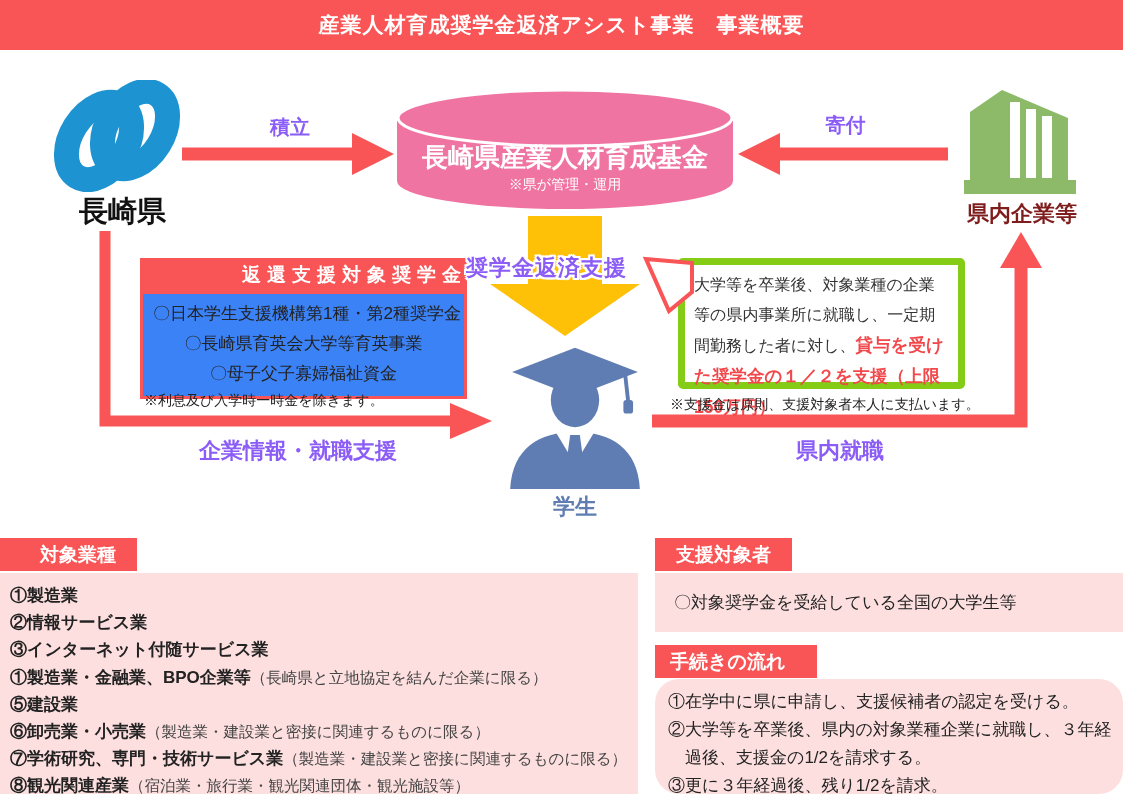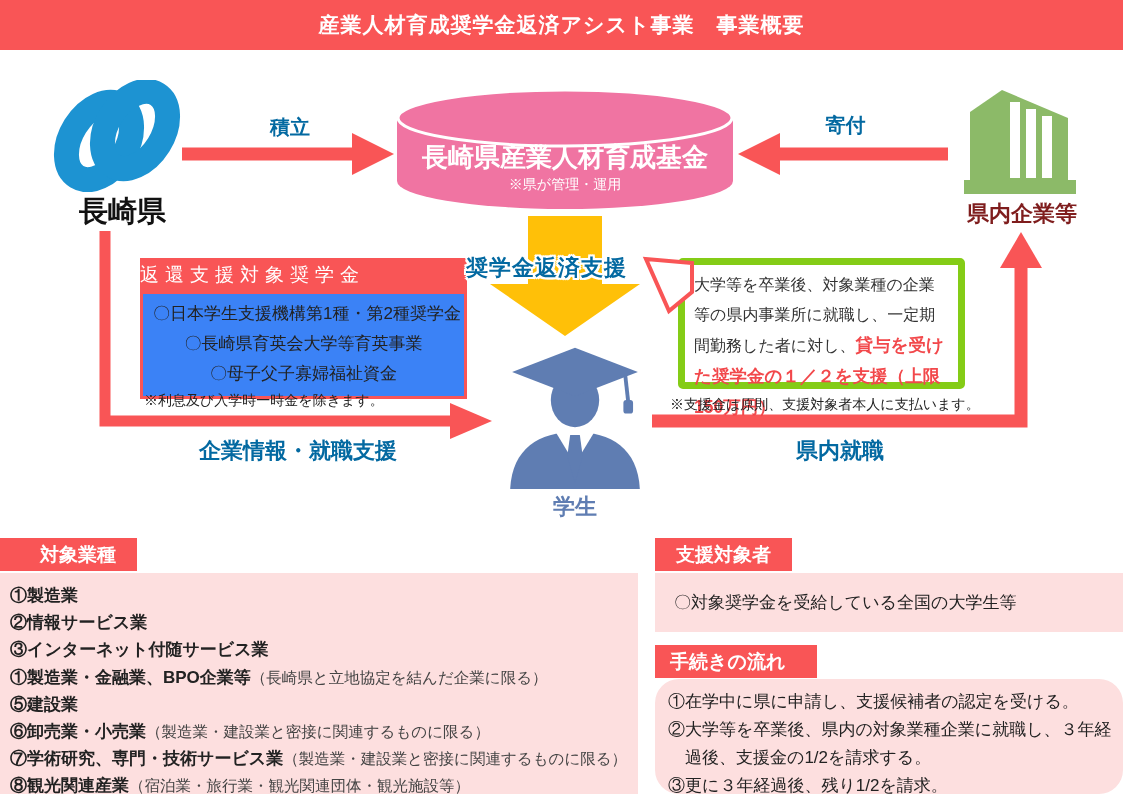--- a/index.html
+++ b/index.html
@@ -29,33 +29,33 @@
                    font-size:22px; font-weight:bold; color:#5F7DB2; z-index:2; }
 
   
   #cylinder { left:395px; top:88px; width:340px; height:125px; z-index:2; }
   #fund-name { left:395px; top:140px; width:340px; text-align:center;
                font-size:26px; font-weight:bold; color:#fff; z-index:3; }
   #fund-note { left:395px; top:176px; width:340px; text-align:center;
                font-size:14px; color:#fff; z-index:3; }
 
   
-  .flow-label { font-weight:bold; color:#0369a1; z-index:3; }
+  .flow-label { font-weight:bold; color:#8b5cf6; z-index:3; }
   #deposit-label  { left:210px; top:114px; width:160px; text-align:center; font-size:20px; }
   #donation-label { left:768px; top:112px; width:155px; text-align:center; font-size:20px; }
   #support-label  { left:466px; top:253px; font-size:22px; letter-spacing:1px;
      text-shadow:-2px -2px 0 #fff, 2px -2px 0 #fff, -2px 2px 0 #fff, 2px 2px 0 #fff,
                  0 -2px 0 #fff, 0 2px 0 #fff, -2px 0 0 #fff, 2px 0 0 #fff; }
   #jobsupport-label { left:182px; top:436px; width:232px; text-align:center; font-size:22px; }
   #employment-label { left:772px; top:436px; width:136px; text-align:center; font-size:22px; }
 
   
   #scholarship-box { left:140px; top:258px; width:327px; z-index:2; }
-  #scholarship-box .hd { background:#F95556; color:#fff; font-size:19px; font-weight:normal;
-                         text-align:left; letter-spacing:6px; line-height:33px; height:33px; }
+  #scholarship-box .hd { background:#F95556; color:#fff; font-size:19px; font-weight:bold;
+                         text-align:right; letter-spacing:6px; line-height:33px; height:33px; }
   #scholarship-box .bd { background:#3b82f6; border:3px solid #F95556; padding:5px 10px 7px 10px;text-align:center; }
   #scholarship-box .bd div { font-size:17px; color:#222; line-height:30px; white-space:nowrap; }
   #scholarship-note { left:144px; top:392px; font-size:14px; color:#222; z-index:2; }
 
   
   #bubble { left:678px; top:258px; width:287px; height:131px; background:#fff;
             border:7px solid #84cc16; border-radius:5px; padding:5px 9px;
             font-size:16px; color:#333; line-height:30px; z-index:2; }
   #bubble .em { color:#F2484B; font-weight:bold; font-size:17.5px; }
   #bubble-tail { left:640px; top:253px; z-index:3; }

